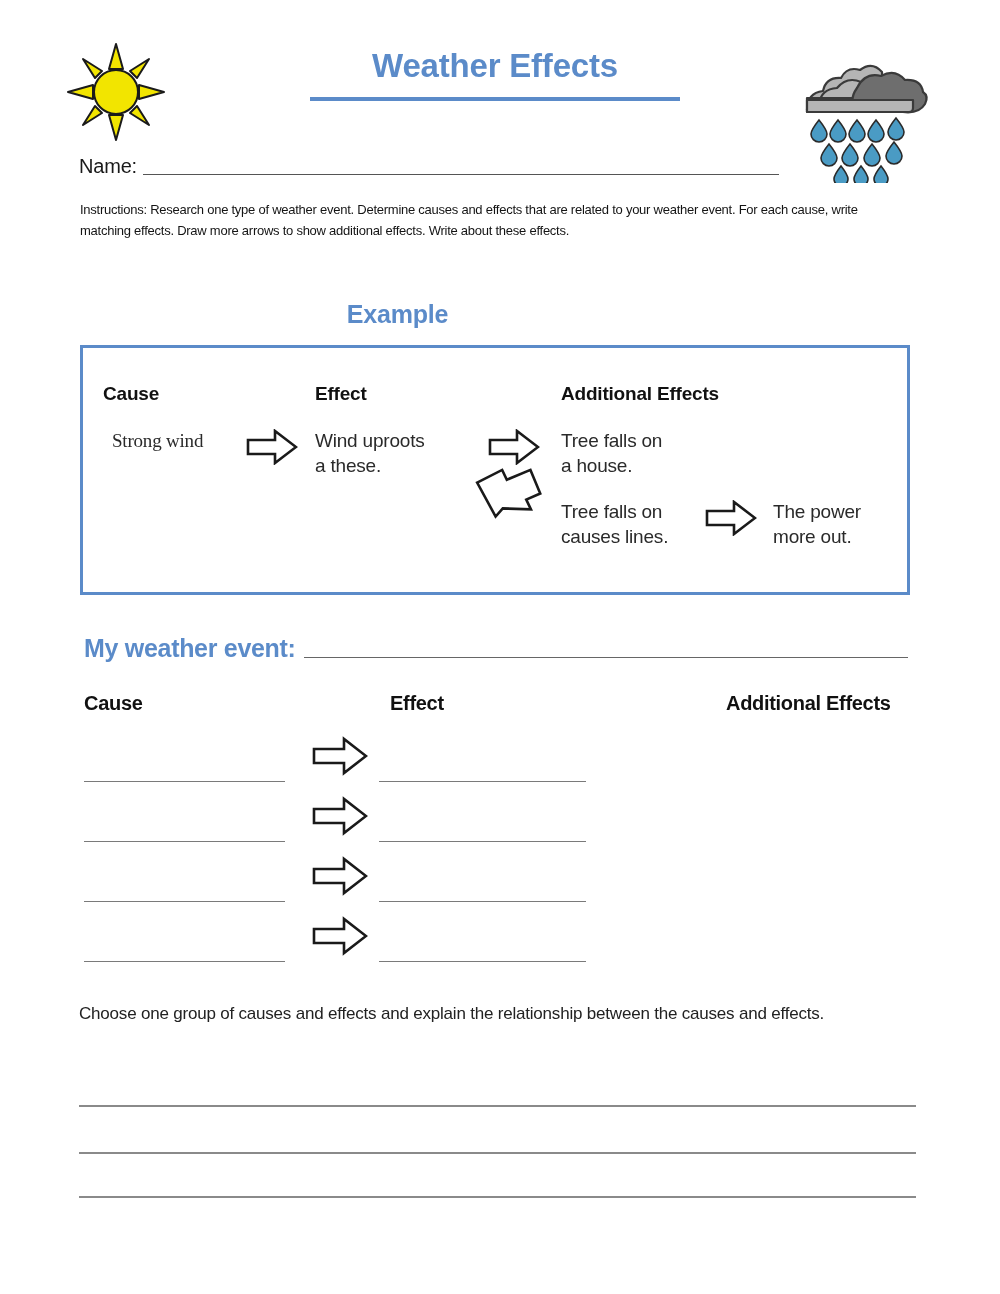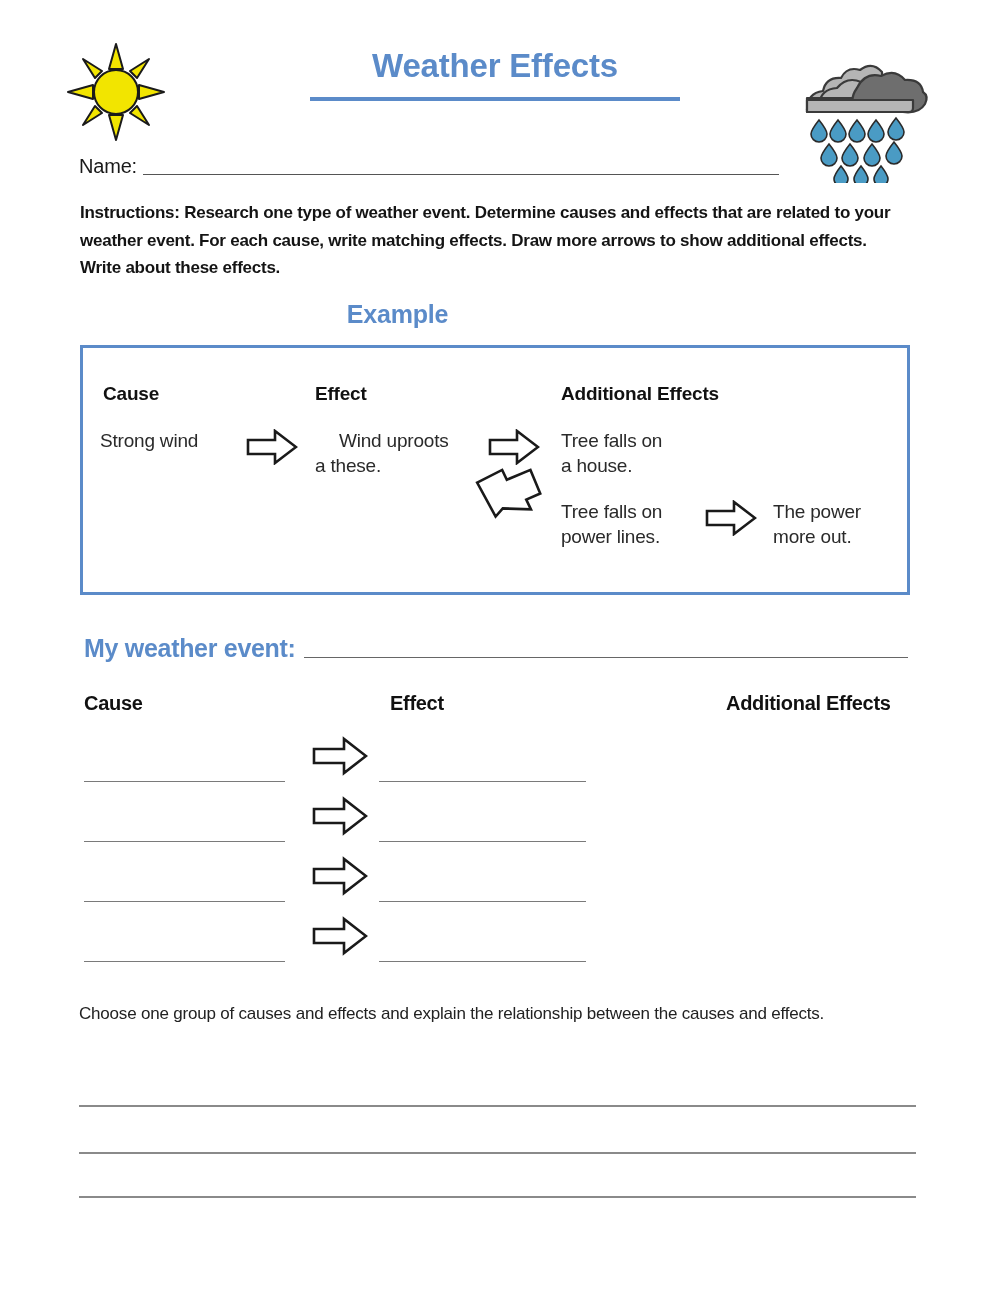--- a/index.html
+++ b/index.html
@@ -32,21 +32,21 @@
   #name-row {
     position:absolute; left:79px; top:155px;
     display:flex; align-items:flex-end; width:700px;
   }
   #name-label { font-size:20px; color:#1a1a1a; letter-spacing:-0.2px; }
   #name-line { flex:1; border-bottom:1.6px solid #555; margin-left:6px; margin-bottom:3px; height:19px; }
 
   
   #instructions {
     position:absolute; left:80px; top:199px; width:830px;
-    font-size:17px; font-weight:bold; line-height:1.62;
+    font-size:13px; font-weight:normal; line-height:1.62;
     letter-spacing:-0.25px; color:#141414;
   }
 
   
   #example-heading {
     position:absolute; left:0; top:300px; width:795px; text-align:center;
     font-size:25px; font-weight:bold; color:#5B8BC9; letter-spacing:-0.2px;
   }
 
   #example-box {
@@ -161,42 +161,42 @@
 
 <div id="instructions">Instructions: Research one type of weather event. Determine causes and effects that are related to your weather event. For each cause, write matching effects. Draw more arrows to show additional effects. Write about these effects.</div>
 
 <div id="example-heading">Example</div>
 
 <div id="example-box">
   <div class="ex-head" style="left:20px; top:35px;">Cause</div>
   <div class="ex-head" style="left:232px; top:35px;">Effect</div>
   <div class="ex-head" style="left:478px; top:35px;">Additional Effects</div>
 
-  <div class="ex-text" style="left:17px; top:80px;">Strong wind</div>
+  <div class="ex-text" style="left:29px; top:80px;font-family:Liberation Serif, serif;">Strong wind</div>
 
   <svg class="blockarrow" style="left:163px; top:81px;" width="52" height="36" viewBox="0 0 52 36">
     <polygon points="2,11 29,11 29,2 50,18 29,34 29,25 2,25" fill="#ffffff" stroke="#1a1a1a" stroke-width="2.6" stroke-linejoin="miter"></polygon>
   </svg>
 
-  <div class="ex-text" style="left:232px; top:80px;margin-left:24px;">Wind uproots</div>
+  <div class="ex-text" style="left:232px; top:80px;">Wind uproots</div>
   <div class="ex-text" style="left:232px; top:105px;">a these.</div>
 
   <svg class="blockarrow" style="left:405px; top:81px;" width="52" height="36" viewBox="0 0 52 36">
     <polygon points="2,11 29,11 29,2 50,18 29,34 29,25 2,25" fill="#ffffff" stroke="#1a1a1a" stroke-width="2.6" stroke-linejoin="miter"></polygon>
   </svg>
 
   <svg class="blockarrow" style="left:385px; top:113px;" width="78" height="62" viewBox="0 0 78 62">
     <polygon points="4,18 27,2 33,11 55,-2 68,20 55,28 61,37 33,40 27,49" transform="translate(4,8) rotate(8 36 24)" fill="#ffffff" stroke="#1a1a1a" stroke-width="2.6" stroke-linejoin="miter"></polygon>
   </svg>
 
   <div class="ex-text" style="left:478px; top:80px;">Tree falls on</div>
   <div class="ex-text" style="left:478px; top:105px;">a house.</div>
 
   <div class="ex-text" style="left:478px; top:151px;">Tree falls on</div>
-  <div class="ex-text" style="left:478px; top:176px;">power lines.</div>
+  <div class="ex-text" style="left:478px; top:176px;">causes lines.</div>
 
   <svg class="blockarrow" style="left:622px; top:152px;" width="52" height="36" viewBox="0 0 52 36">
     <polygon points="2,11 29,11 29,2 50,18 29,34 29,25 2,25" fill="#ffffff" stroke="#1a1a1a" stroke-width="2.6" stroke-linejoin="miter"></polygon>
   </svg>
 
   <div class="ex-text" style="left:690px; top:151px;text-align:center;">The power</div>
   <div class="ex-text" style="left:690px; top:176px;">more out.</div>
 </div>
 
 <div id="mywe-row">

